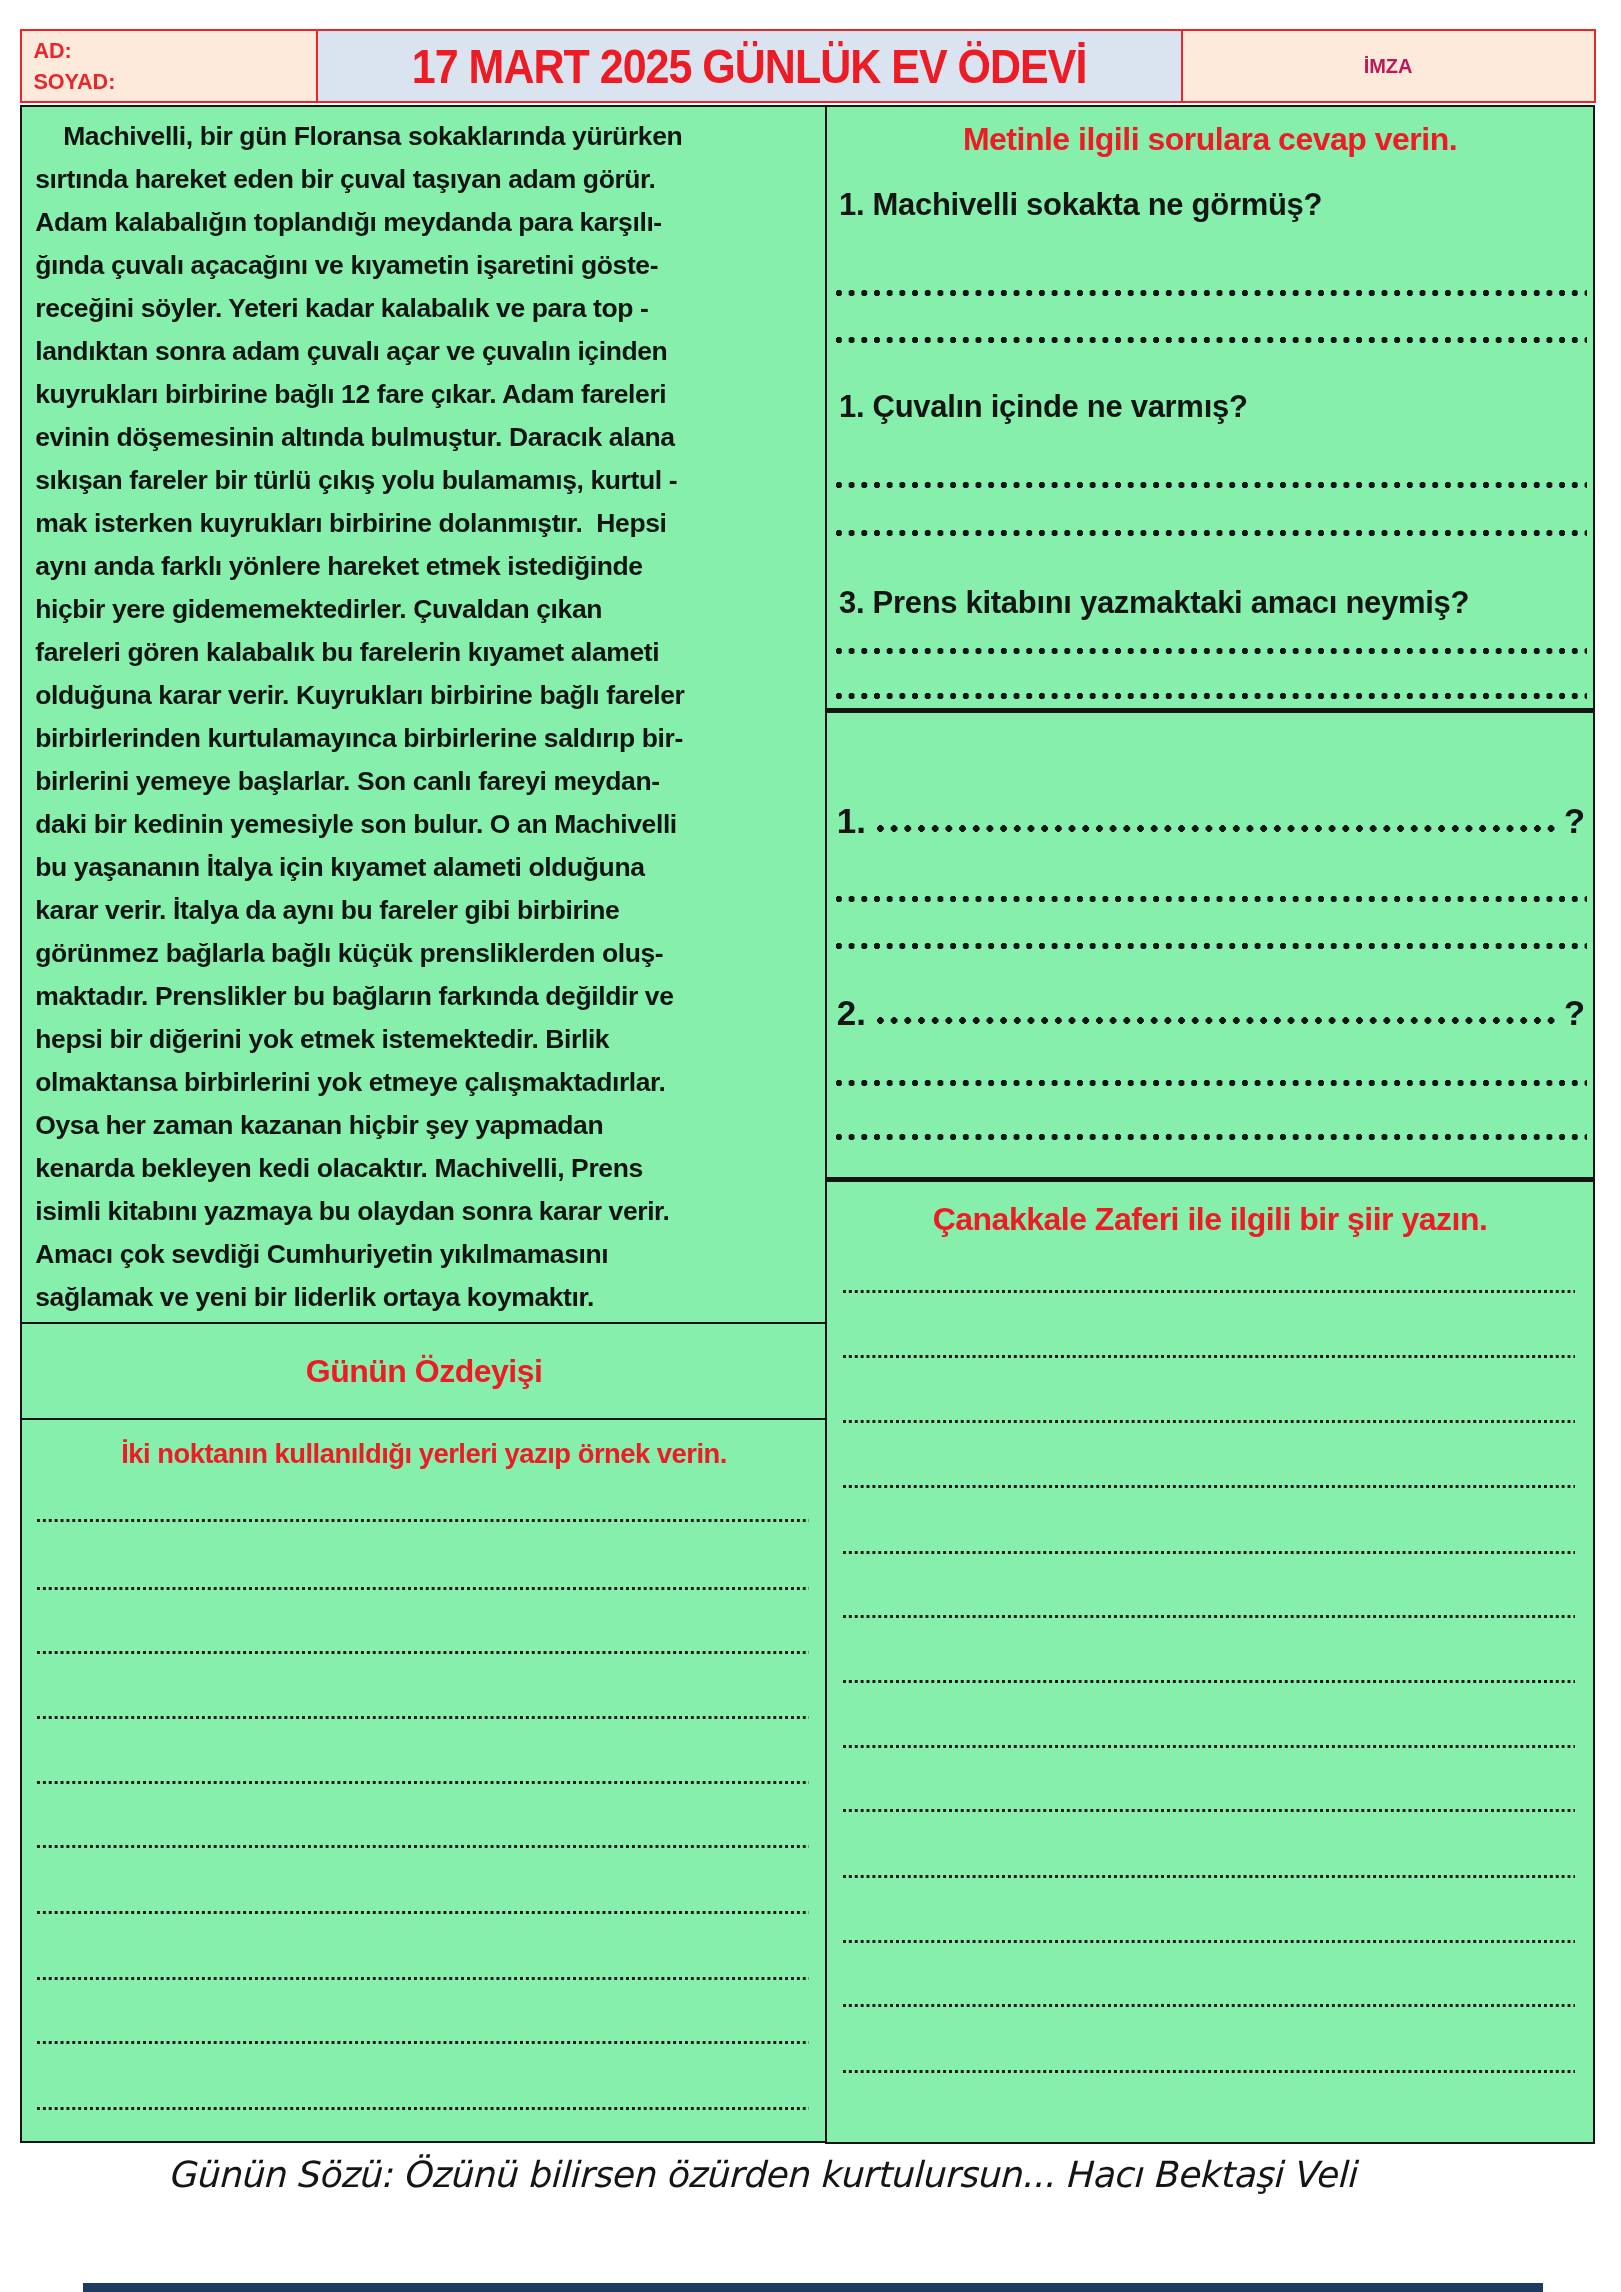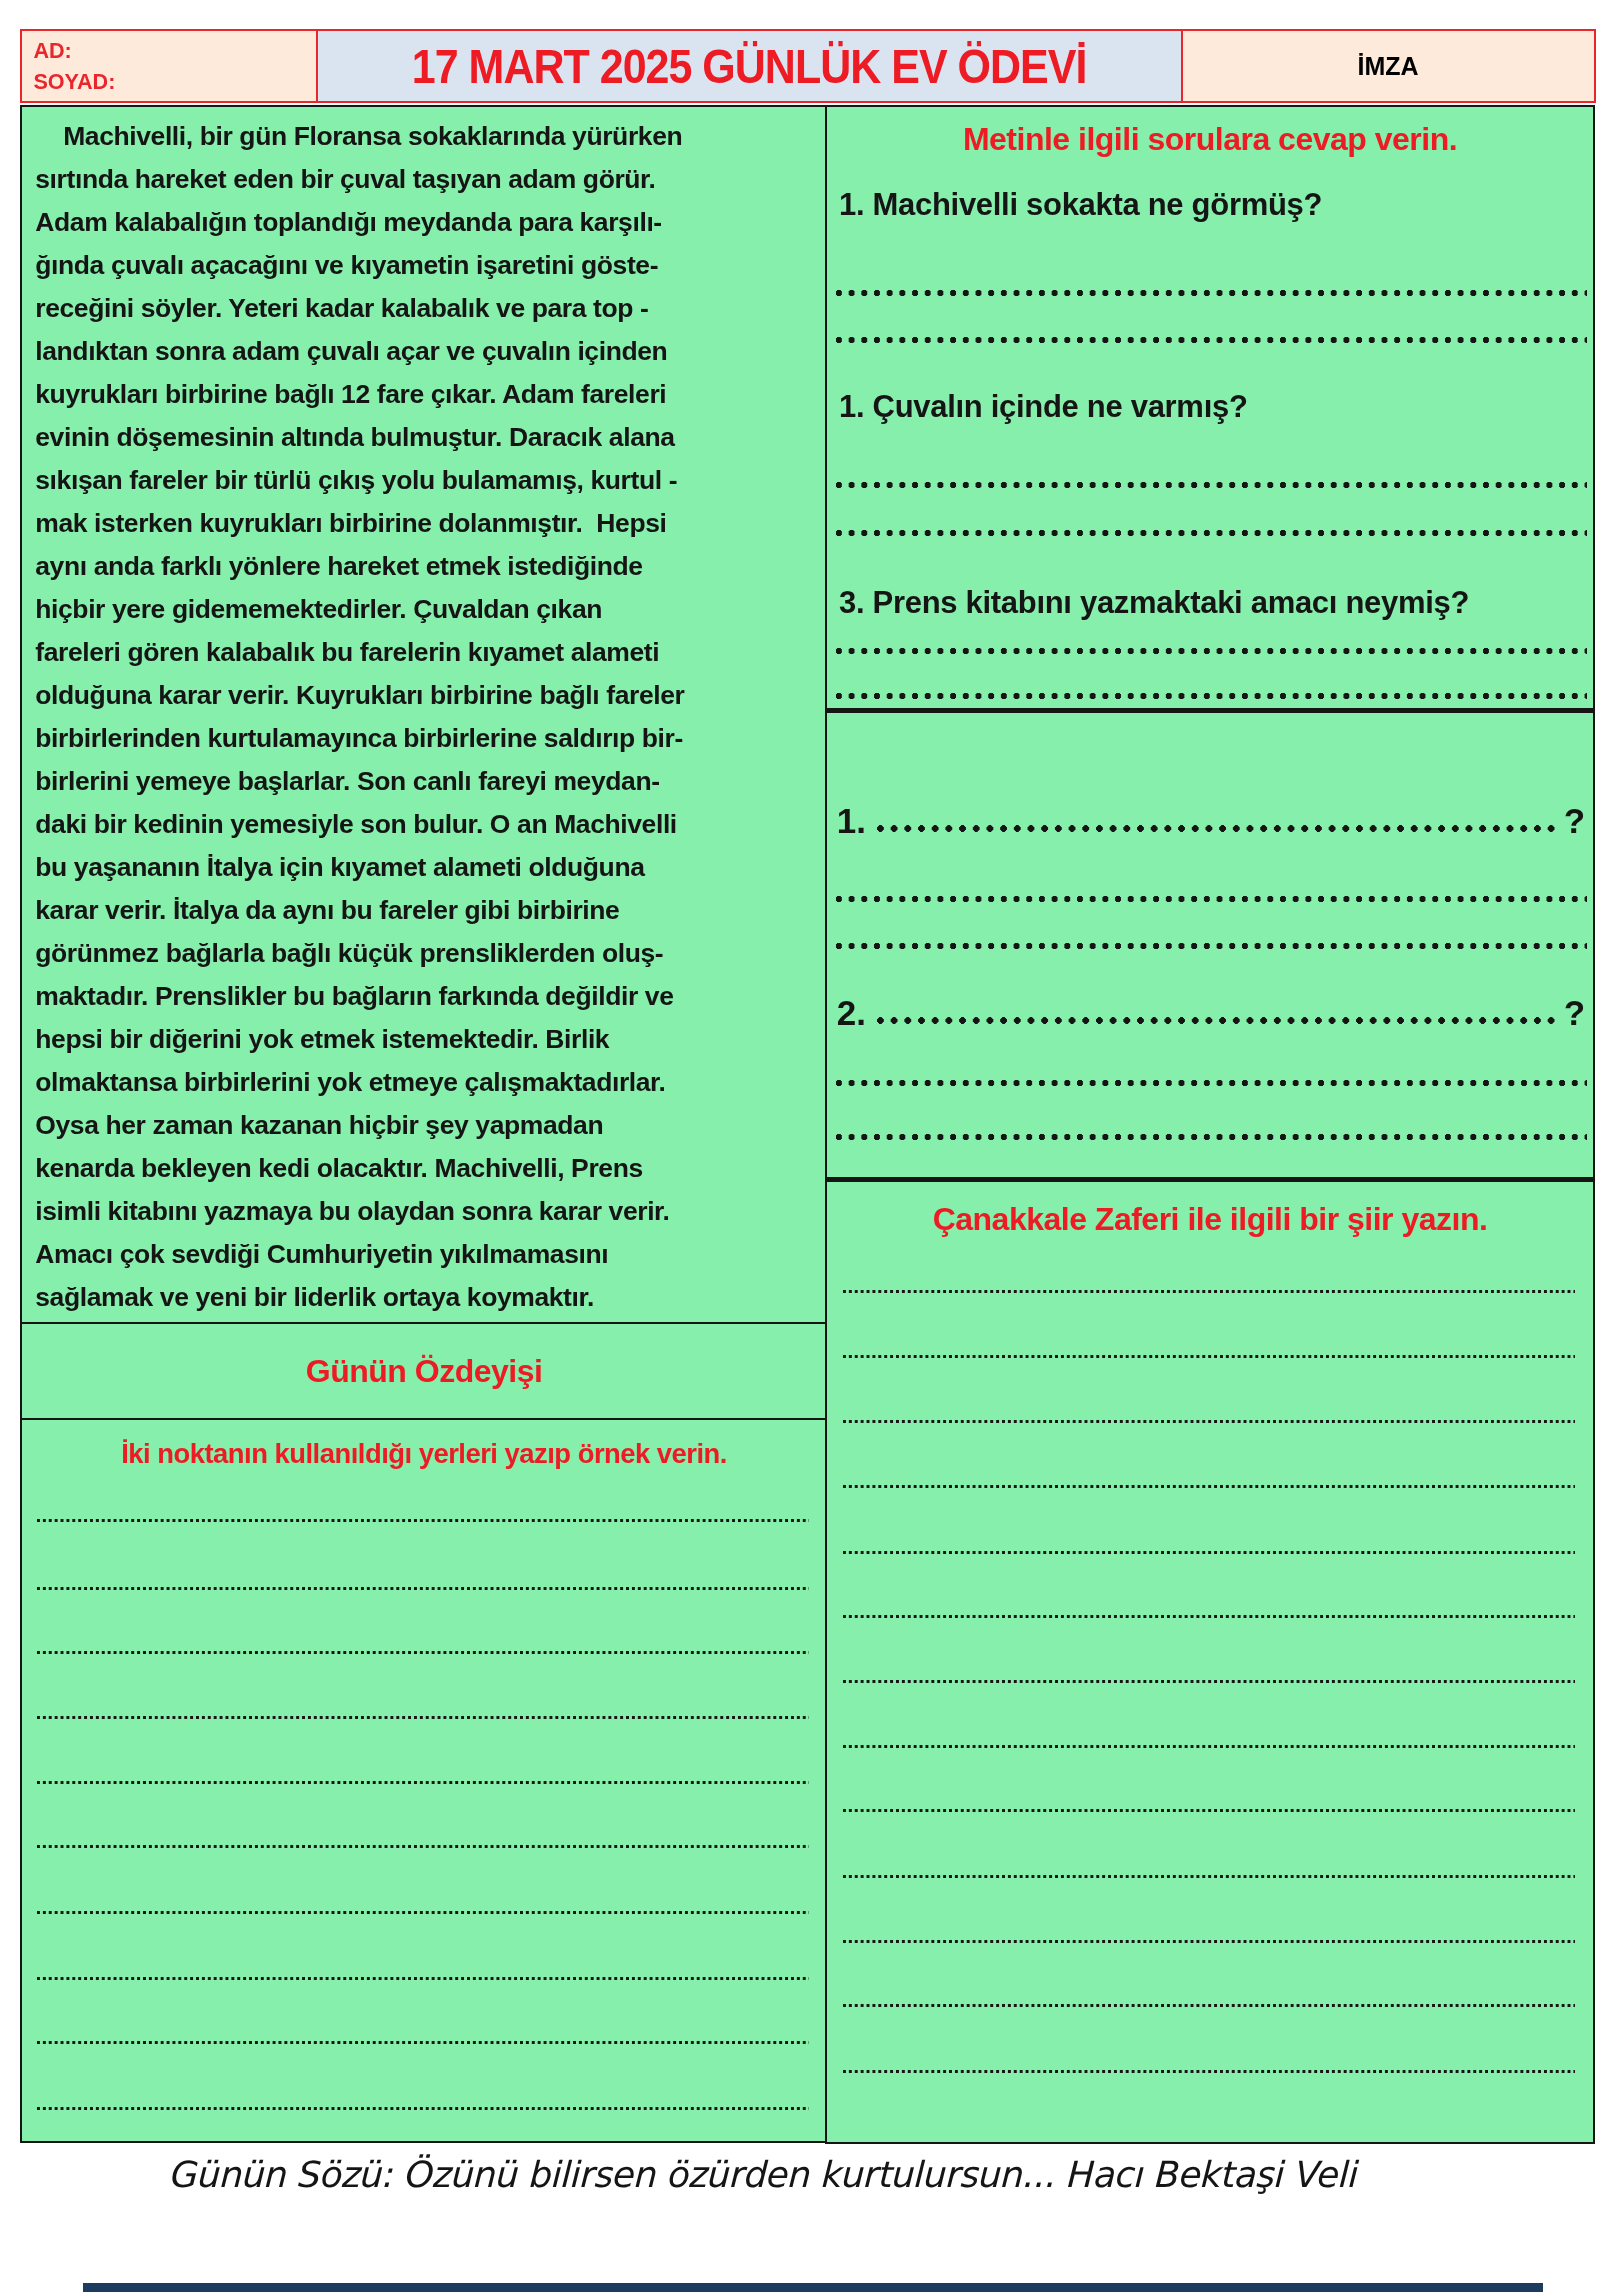--- a/index.html
+++ b/index.html
@@ -9,21 +9,21 @@
   
   .header{position:absolute;left:19.6px;top:29px;width:1576px;height:74px;
           display:flex;border:2.9px solid #e8262b;box-sizing:border-box;background:#fdeada;}
   .h-cell{box-sizing:border-box;position:relative;}
   .h-left{width:294px;padding:3.9px 0 0 11.8px;}
   .h-center{width:867px;background:#dae3f0;border-left:2.9px solid #e8262b;border-right:2.9px solid #e8262b;
             display:flex;align-items:center;justify-content:center;}
   .h-right{flex:1;display:flex;align-items:center;justify-content:center;}
   .h-small{color:#e8262b;font-weight:bold;font-size:21.6px;line-height:31px;}
   .h-title{color:#ed1c24;font-weight:bold;font-size:43px;letter-spacing:-1px;transform:scaleY(1.12);white-space:nowrap;}
-  .h-imza{color:#000000;font-weight:bold;font-size:25px;}
+  .h-imza{color:#be185d;font-weight:bold;font-size:20px;}
 
   
   .bx{position:absolute;box-sizing:border-box;border:2.9px solid #151515;background:#86efac;}
 
   .passage-box{left:19.6px;top:105px;width:809px;height:1220px;padding:7.8px 7.8px 0 13.7px;overflow:hidden;}
   .passage{font-weight:bold;font-size:26.5px;line-height:43px;letter-spacing:-0.4px;white-space:pre;}
 
   .ozdeyis-box{left:19.6px;top:1322px;width:809px;height:99px;display:flex;align-items:center;justify-content:center;}
   .ikinokta-box{left:19.6px;top:1418px;width:809px;height:725px;}
 

